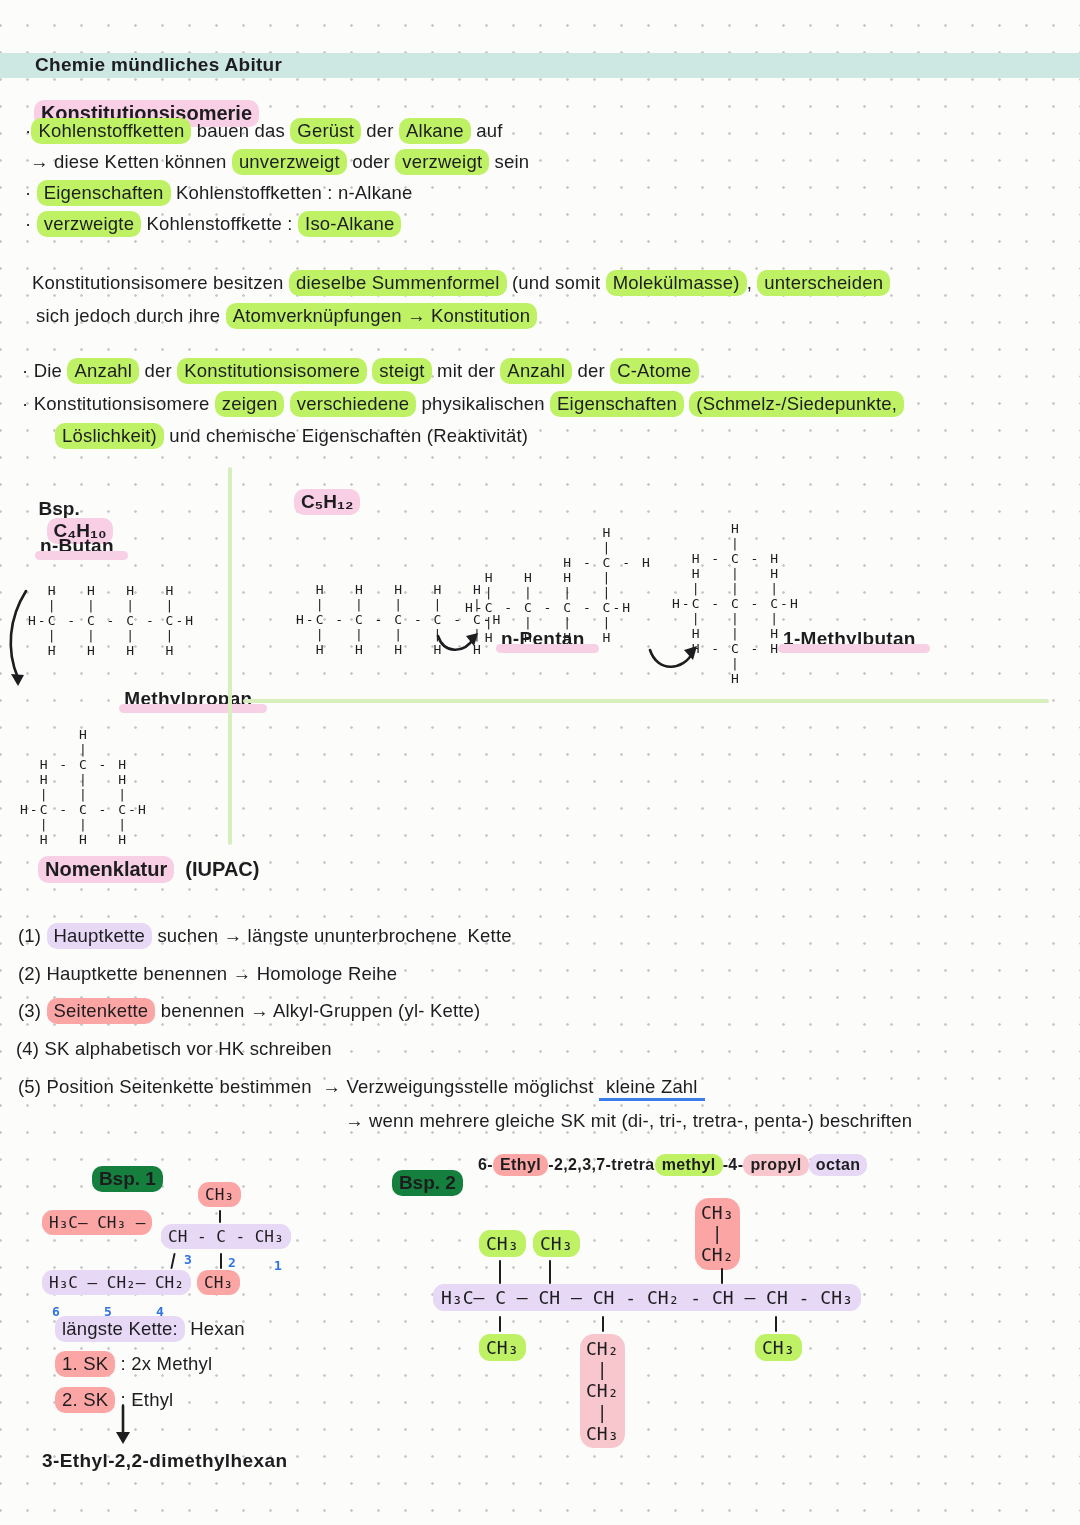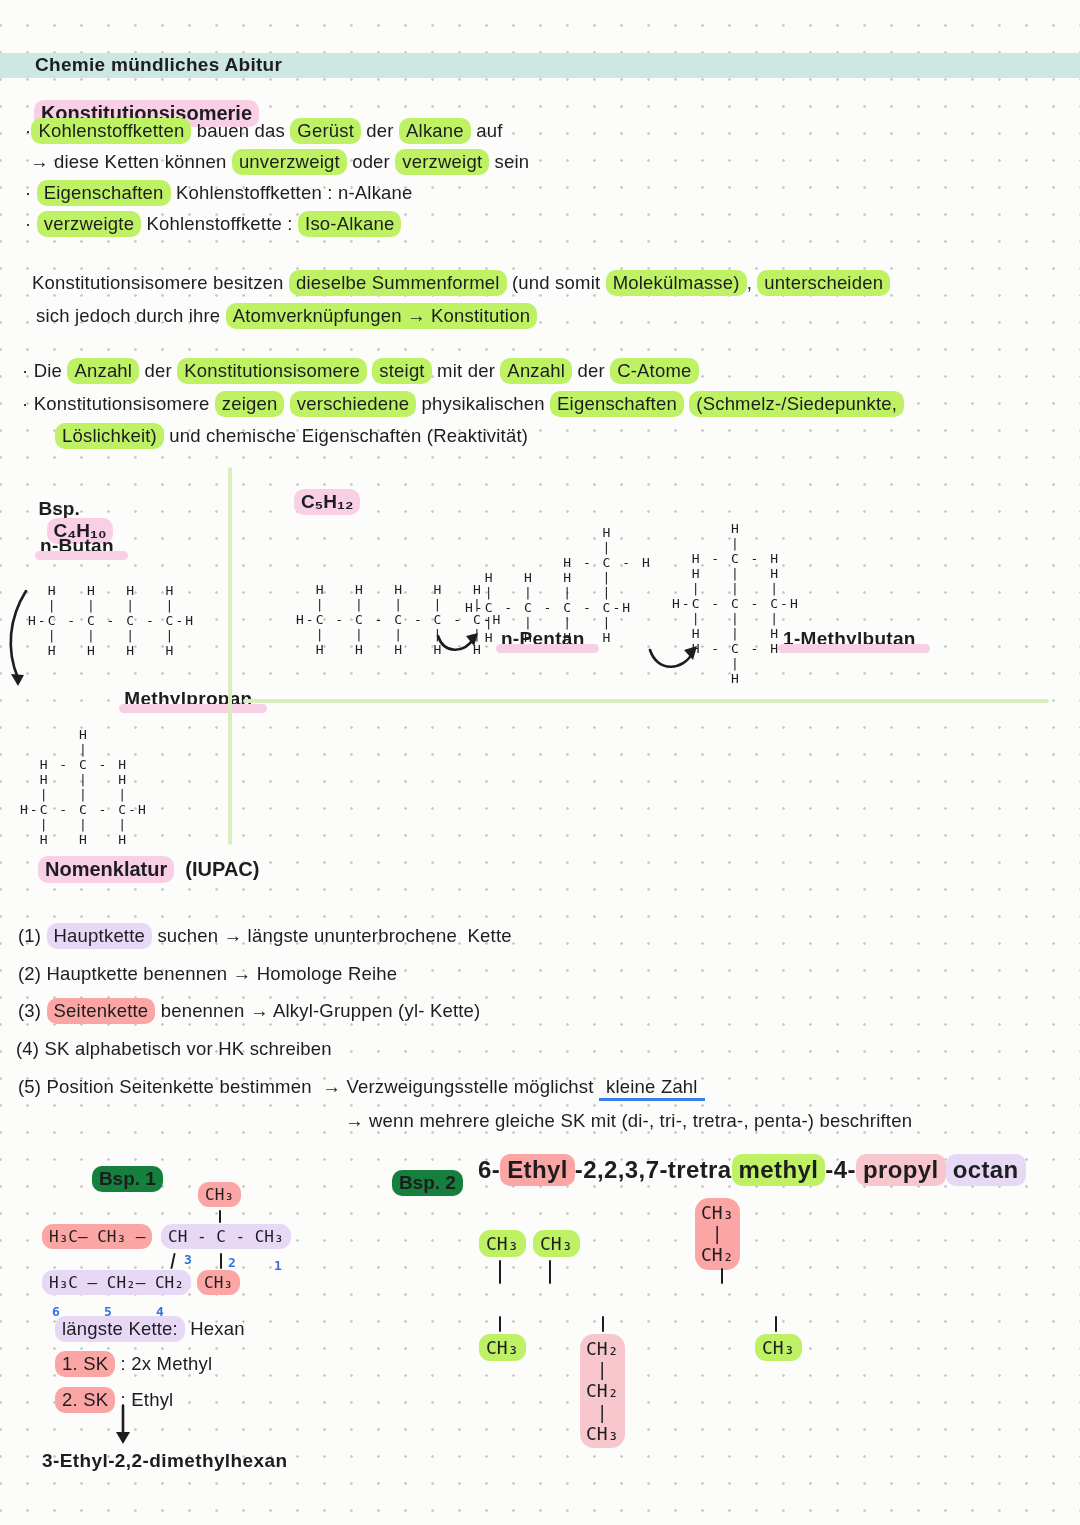--- a/index.html
+++ b/index.html
@@ -158,21 +158,21 @@
 <div class="abs line" style="left:345px;top:1110px;"><span>→ wenn mehrere gleiche SK mit (di-, tri-, tretra-, penta-) beschriften</span></div>
 
 
 <div class="abs" style="left:83px;top:1150px;">
   <span class="hl t" style="font-size:19px;font-weight:600;">Bsp. 1</span>
 </div>
 
 <div class="abs mono" style="left:42px;top:1182px;width:280px;height:145px;font-size:16px;">
   <span class="chip o abs" style="left:156px;top:0;">CH₃</span>
   <div class="bond" style="left:177px;top:28px;height:13px;"></div>
-  <span class="chip o abs" style="left:0;top:42px;">H₃C— CH₃ —</span>
+  <span class="chip o abs" style="left:0;top:28px;">H₃C— CH₃ —</span>
   <span class="chip pu abs" style="left:119px;top:42px;">CH - C - CH₃</span>
   <div class="bond" style="left:130px;top:71px;height:16px;transform:skewX(-12deg);"></div>
   <div class="bond" style="left:178px;top:71px;height:16px;"></div>
   <span class="bnum" style="left:142px;top:70px;">3</span>
   <span class="bnum" style="left:186px;top:73px;">2</span>
   <span class="bnum" style="left:232px;top:76px;">1</span>
   <span class="chip pu abs" style="left:0;top:88px;">H₃C — CH₂— CH₂</span>
   <span class="chip o abs" style="left:155px;top:88px;">CH₃</span>
   <span class="bnum" style="left:10px;top:122px;">6</span>
   <span class="bnum" style="left:62px;top:122px;">5</span>
@@ -187,32 +187,33 @@
   <path class="stroke" d="M11,2 L11,32"></path>
   <polygon class="fillhead" points="11,40 4,28 18,28"></polygon>
 </svg>
 
 <div class="abs" style="left:42px;top:1450px;font-size:19px;font-weight:600;letter-spacing:.4px;">3-Ethyl-2,2-dimethylhexan</div>
 
 
 <div class="abs" style="left:383px;top:1154px;">
   <span class="hl t" style="font-size:19px;font-weight:600;">Bsp. 2</span>
 </div>
-<div class="abs" style="left:478px;top:1156px;font-size:24px;font-weight:600;letter-spacing:.4px;"><span>6-</span><span class="hl o">Ethyl</span><span>-2,2,3,7-tretra</span><span class="hl g">methyl</span><span>-4-</span><span class="hl s">propyl</span><span class="hl pu">octan</span></div>
+<div class="abs" style="left:478px;top:1156px;font-size:16px;font-weight:600;letter-spacing:.4px;"><span>6-</span><span class="hl o">Ethyl</span><span>-2,2,3,7-tretra</span><span class="hl g">methyl</span><span>-4-</span><span class="hl s">propyl</span><span class="hl pu">octan</span></div>
 
 <div class="abs mono" style="left:433px;top:1198px;width:480px;height:270px;font-size:18px;">
   
   <div class="vchip o abs" style="left:262px;top:0;"><span>CH₃</span><br>|<br><span>CH₂</span></div>
   <div class="bond" style="left:288px;top:70px;height:16px;"></div>
   
   <span class="chip g abs" style="left:46px;top:32px;">CH₃</span>
   <div class="bond" style="left:66px;top:62px;height:24px;"></div>
   <span class="chip g abs" style="left:100px;top:32px;">CH₃</span>
   <div class="bond" style="left:116px;top:62px;height:24px;"></div>
   
+  <span class="chip pu abs" style="left:0;top:86px;padding:3px 8px;">H₃C— C — CH — CH - CH₂ - CH — CH - CH₃</span>
   
   <div class="bond" style="left:66px;top:118px;height:16px;"></div>
   <div class="bond" style="left:169px;top:118px;height:16px;"></div>
   <div class="bond" style="left:342px;top:118px;height:16px;"></div>
   
   <span class="chip g abs" style="left:46px;top:136px;">CH₃</span>
   
   <div class="vchip s abs" style="left:147px;top:136px;"><span>CH₂</span><br>|<br><span>CH₂</span><br>|<br><span>CH₃</span></div>
   
   <span class="chip g abs" style="left:322px;top:136px;">CH₃</span>

